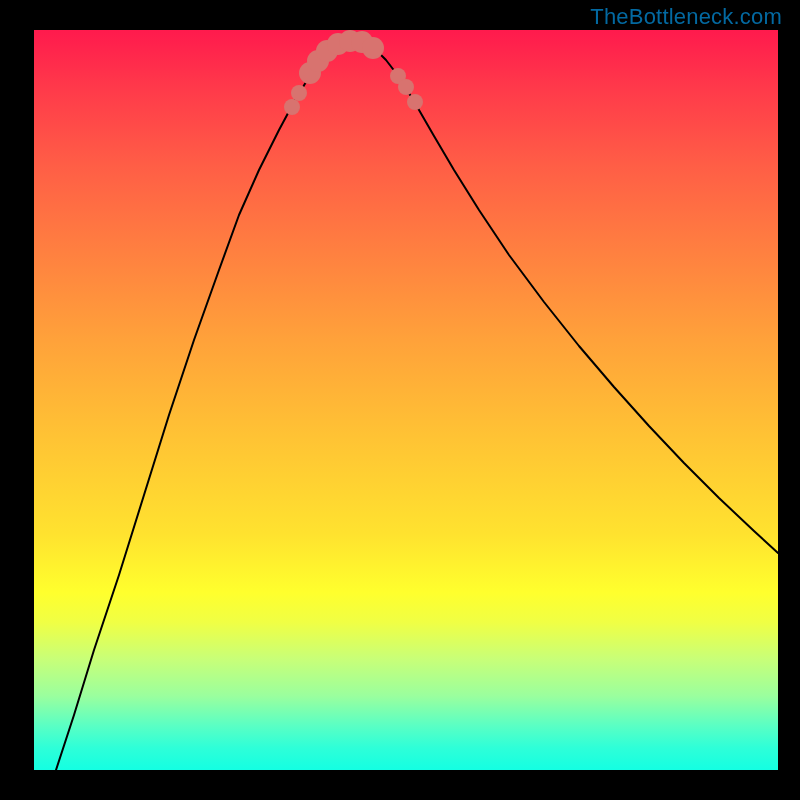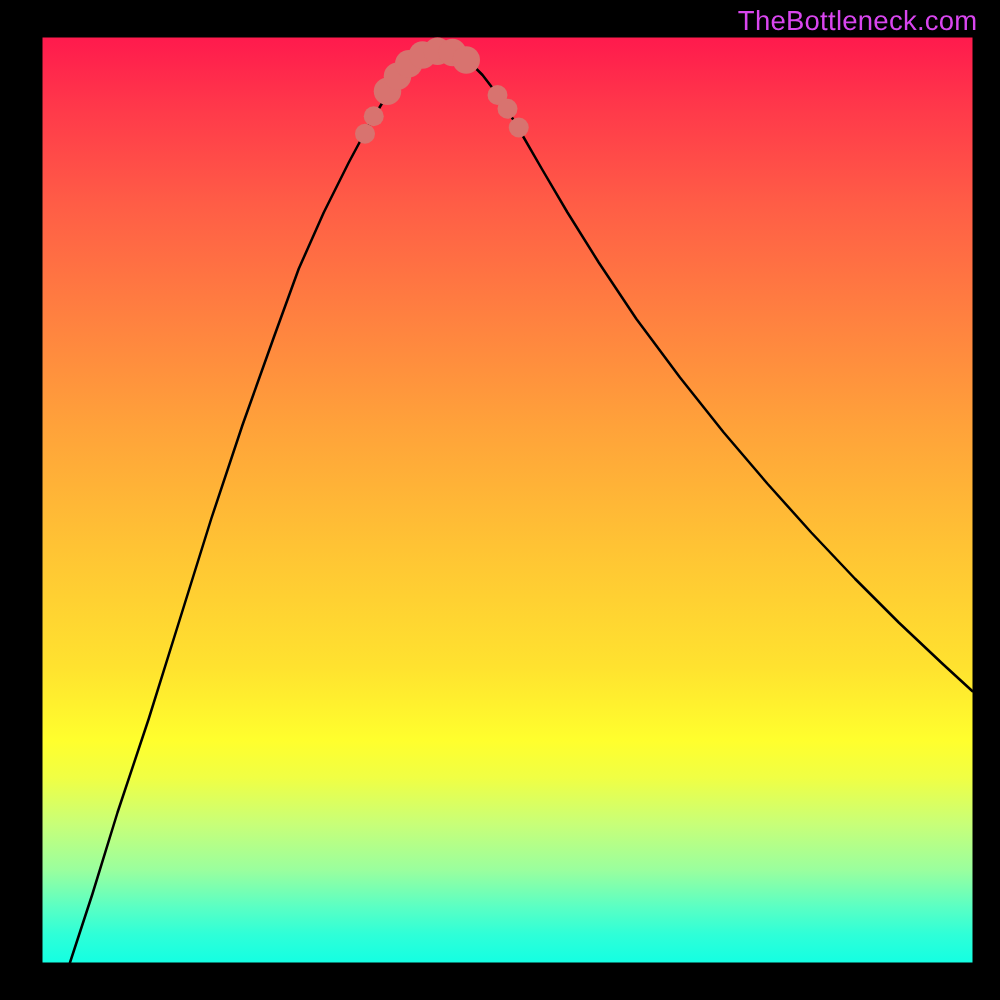--- a/index.html
+++ b/index.html
@@ -41,21 +41,21 @@
       #2effd8 97%,
       #14ffe2 100%
     );
   }
   .watermark {
     position: absolute;
     top: 4px;
     right: 18px;
     font-family: Arial, Helvetica, sans-serif;
     font-size: 22px;
-    color: #d946ef;
+    color: #0369a1;
     letter-spacing: 0.2px;
   }
   svg.curves {
     position: absolute;
     top: 30px;
     left: 34px;
     width: 744px;
     height: 740px;
     overflow: visible;
   }

